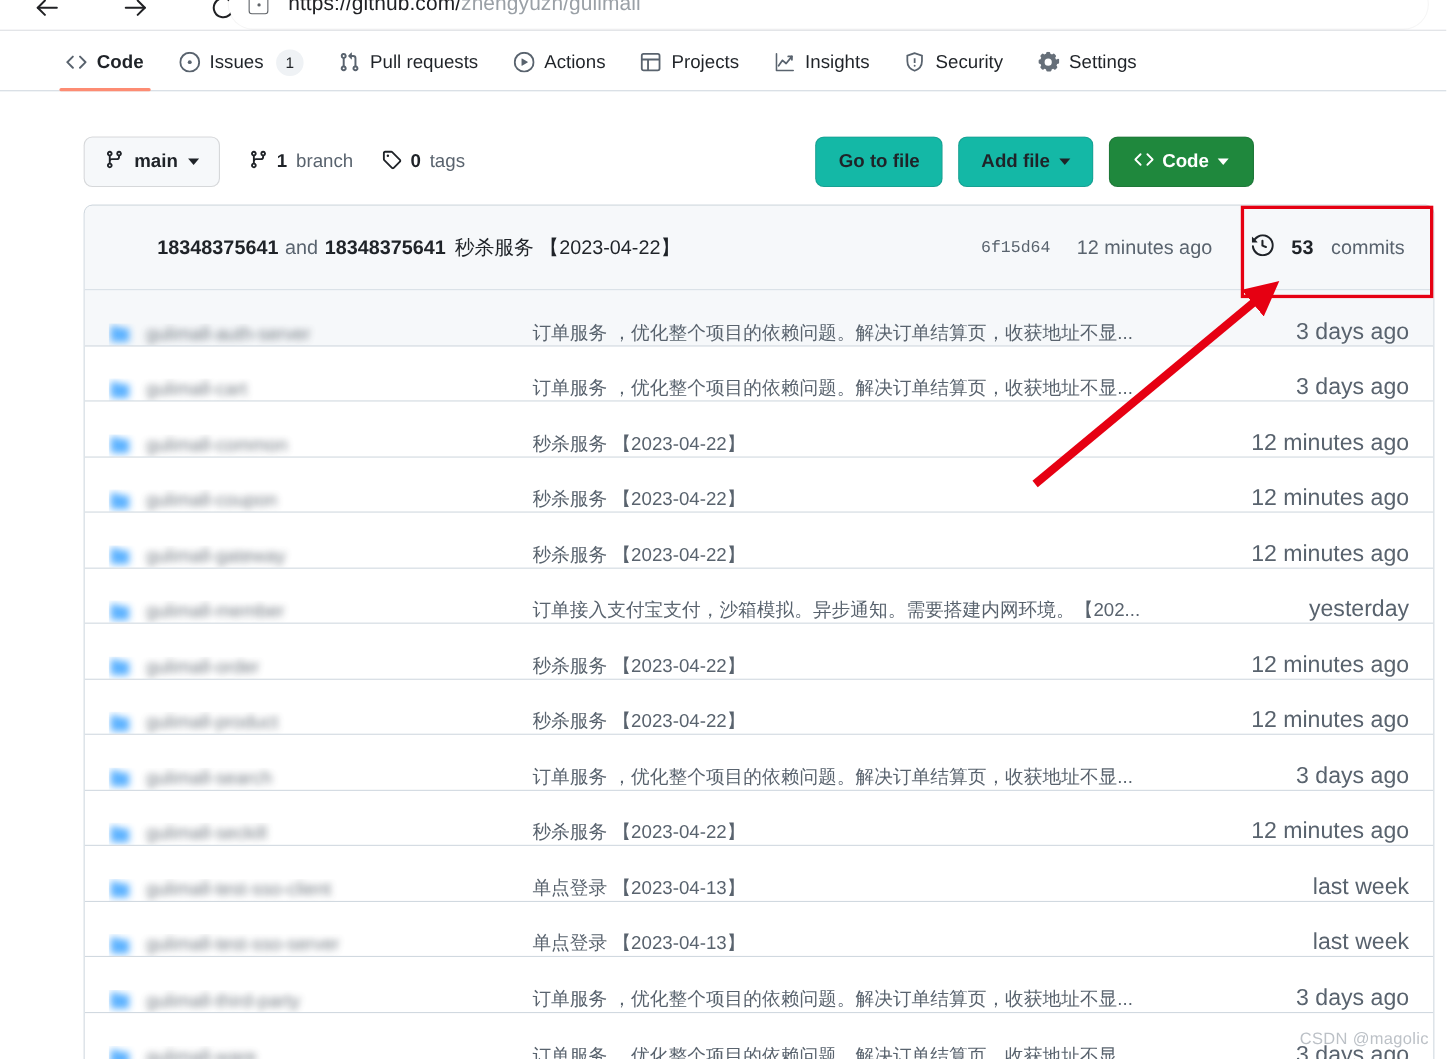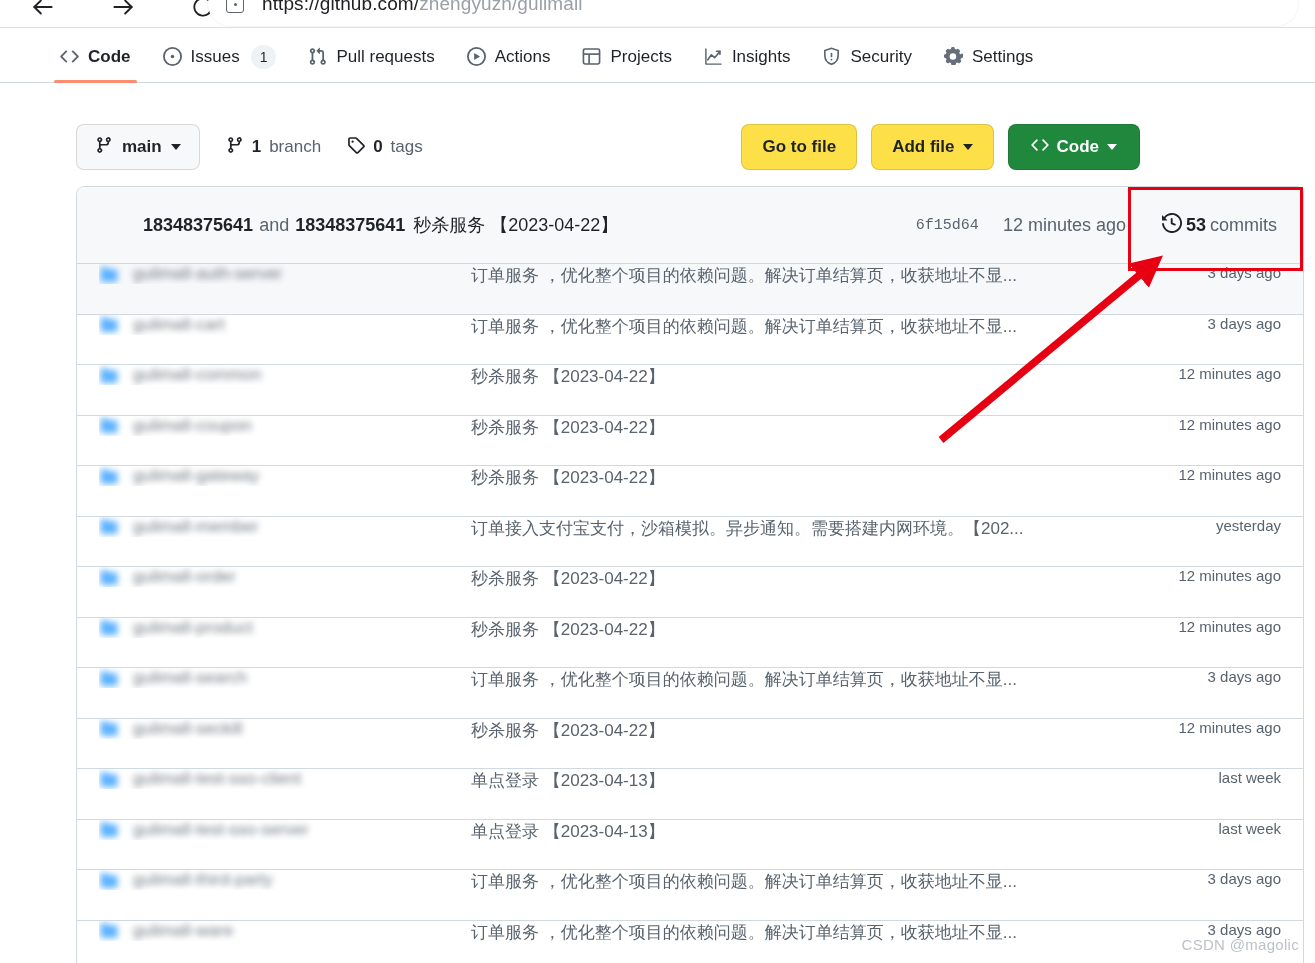--- a/index.html
+++ b/index.html
@@ -159,21 +159,21 @@
   .meta-link b { color: #1F2328; font-weight: 700; }
   .toolbar-spacer { flex: 1 1 auto; }
 
   .btn {
     display: flex; align-items: center; justify-content: center;
     gap: 8px;
     height: 44px;
     padding: 0 20px;
     border: 1px solid rgba(31,35,40,.15);
     border-radius: 8px;
-    background: #fde047;
+    background: #14b8a6;
     font-size: 17px;
     font-weight: 700;
     color: #1F2328;
     cursor: pointer;
     margin-left: 14px;
     white-space: nowrap;
   }
   .btn-code {
     background: #1f883d;
     border-color: rgba(31,35,40,.15);
@@ -208,37 +208,38 @@
   .commit-msg { color: #1F2328; margin-left: 8px; white-space: nowrap; }
   .commit-bar-spacer { flex: 1 1 auto; }
   .commit-sha {
     color: #59636e;
     font-family: "Liberation Mono", "DejaVu Sans Mono", monospace;
     font-size: 15px;
     margin-right: 24px;
   }
   .commit-time { color: #59636e; font-size: 18px; margin-right: 36px; white-space: nowrap; }
   .commit-count {
-    display: flex; align-items: center; gap: 4px;
+    display: flex; align-items: center; gap: 16px;
     color: #59636e;
     font-size: 18px;
     cursor: pointer;
     white-space: nowrap;
     padding-right: 4px;
     justify-content: space-between;
   }
   .commit-count b { color: #1F2328; font-weight: 700; }
 
   .row {
     display: flex;
-    align-items: flex-start;
+    align-items: flex-end;
     height: 50.5px;
     border-bottom: 1px solid #d1d9e0;
     box-sizing: border-box;
     padding: 0 22px 0 22px;
+    gap: 13px;
   }
   .row:last-child { border-bottom: none; }
   .row.hovered { background: #f6f8fa; }
 
   .cell-name {
     display: flex;
     align-items: center;
     gap: 14px;
     width: 372px;
     flex: none;
@@ -262,21 +263,21 @@
     flex: 1 1 auto;
     font-size: 17px;
     color: #59636e;
     white-space: nowrap;
     overflow: hidden;
     text-overflow: ellipsis;
     padding-right: 20px;
   }
   .cell-time {
     flex: none;
-    font-size: 15px;
+    font-size: 21px;
     color: #59636e;
     text-align: right;
     white-space: nowrap;
     width: 170px;
   }
 
   
   .annot-layer {
     position: absolute;
     inset: 0;

